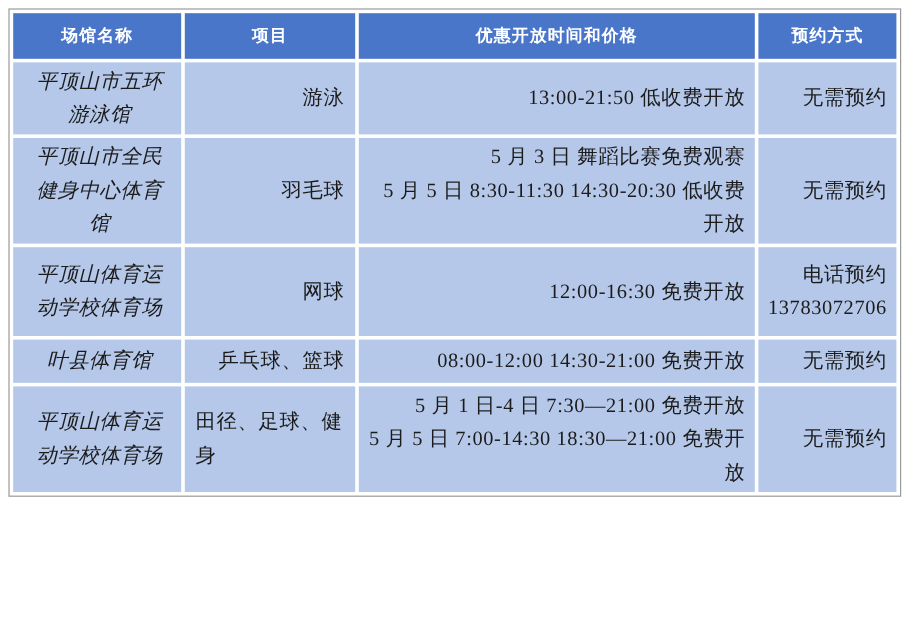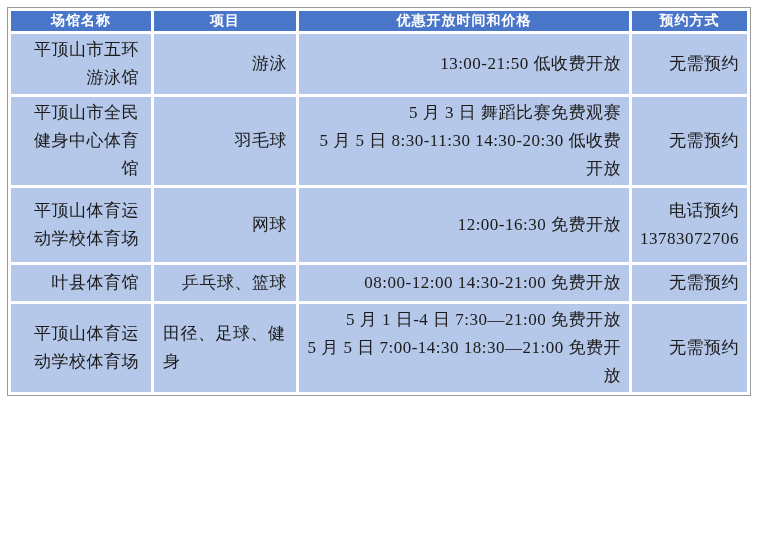--- a/index.html
+++ b/index.html
@@ -24,39 +24,40 @@
   }
   table.venues th {
     background: #4a76c9;
     color: #ffffff;
     font-family: "Liberation Sans", "DejaVu Sans", sans-serif;
     font-weight: bold;
     font-size: 14px;
     letter-spacing: 1px;
     text-align: center;
     vertical-align: middle;
-    height: 20px;
+    height: 38px;
     padding: 0 4px;
   }
   table.venues td {
     background: #b5c8e9;
     color: #1b1b1b;
     font-family: "Liberation Serif", "DejaVu Serif", serif;
     font-size: 17px;
     line-height: 28px;
     letter-spacing: 0.5px;
     text-align: right;
     vertical-align: middle;
     white-space: pre-line;
     padding: 2px 8px;
     overflow: hidden;
   }
   table.venues td.venue-cell {
-    text-align: right;
+    text-align: center;
     padding: 2px 12px 2px 16px;
+    font-style: italic;
   }
   table.venues td.project-cell {
     padding: 2px 9px;
   }
   table.venues td.project-left {
     text-align: left;
   }
   tr.rh-1 { height: 60px; }
   tr.rh-2 { height: 82px; margin-left: 40px; }
   tr.rh-3 { height: 72px; }

